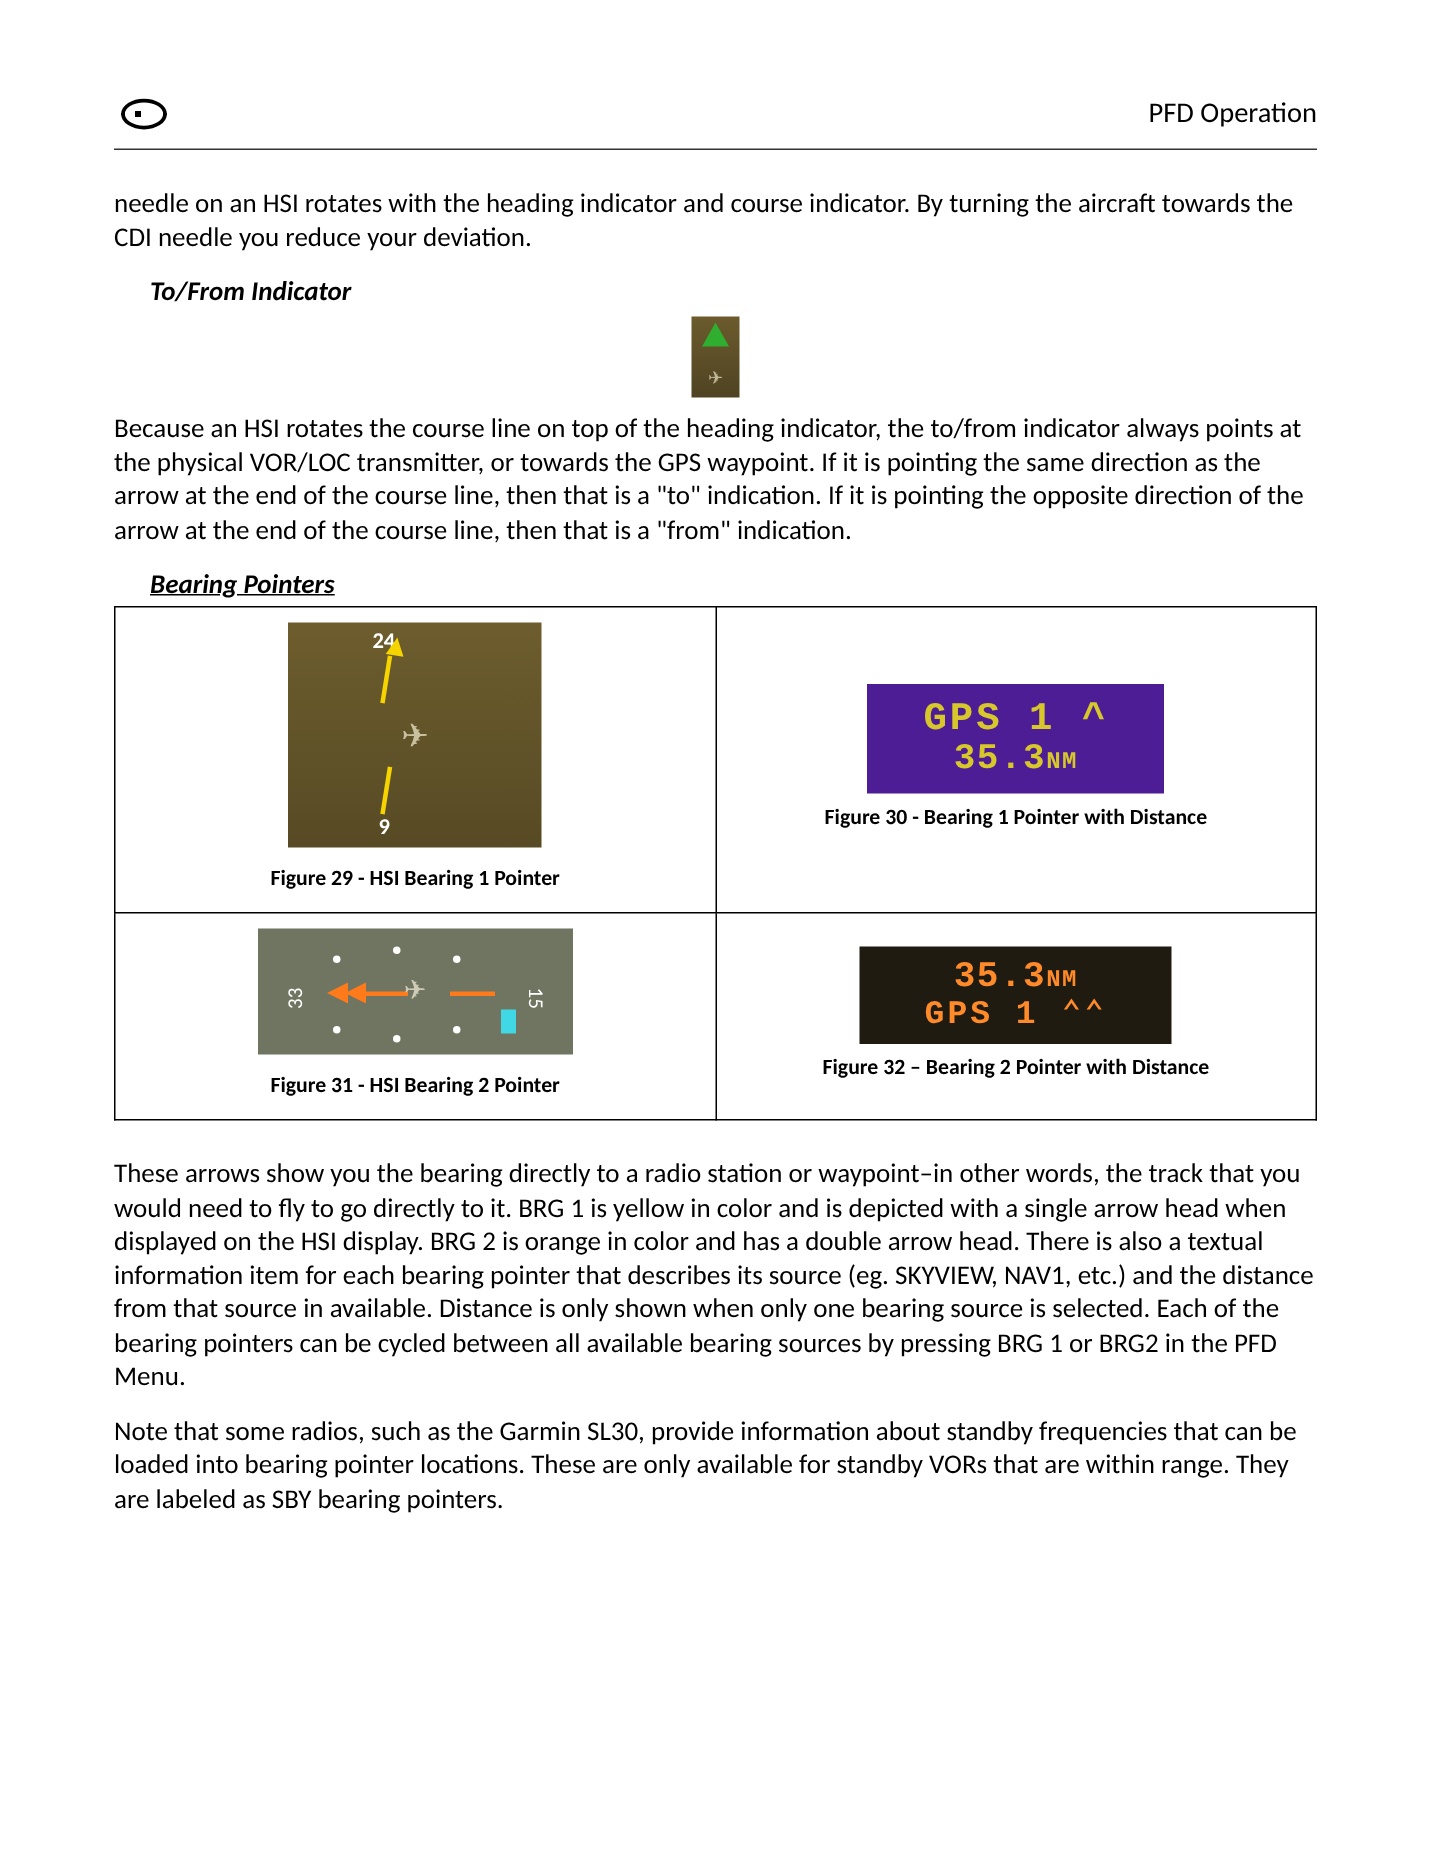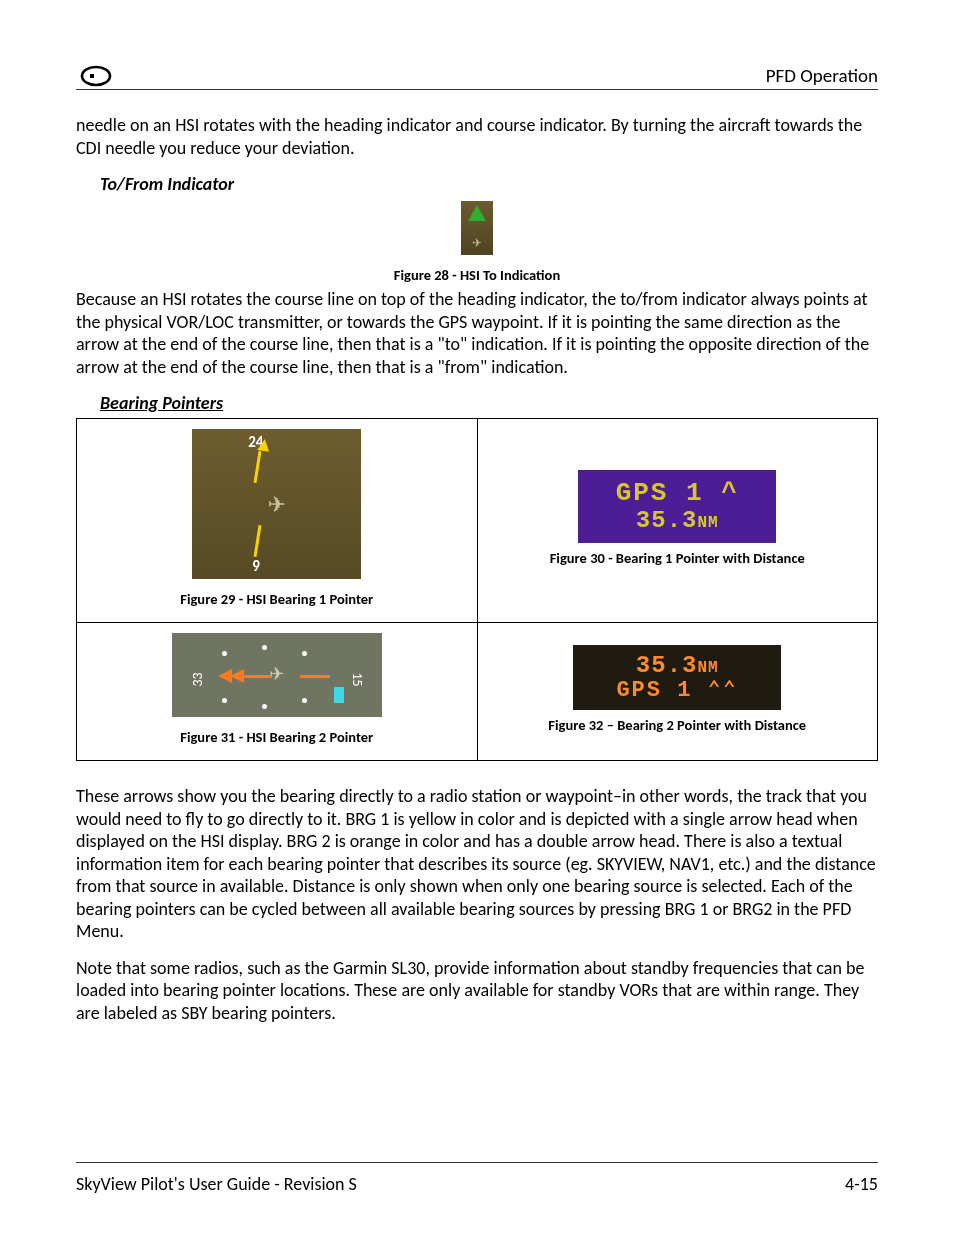--- a/index.html
+++ b/index.html
@@ -16,21 +16,21 @@
     box-sizing: border-box;
     min-height: 1235px;
     display: flex;
     flex-direction: column;
   }
   .header-row {
     display: flex;
     justify-content: space-between;
     align-items: center;
     border-bottom: 1.5px solid #333;
-    padding-bottom: 2px;
+    padding-bottom: 12px;
     margin-bottom: 24px;
   }
   .logo svg { display: block; }
   .header-title { font-size: 19px; }
   .body { flex: 1; }
   .body p { margin: 0 0 14px 0; line-height: 1.25; }
   .section-heading {
     font-weight: bold;
     margin-left: 24px;
     margin-top: 8px;
@@ -208,21 +208,20 @@
   </div>
 
   <div class="body">
 
     <p>needle on an HSI rotates with the heading indicator and course indicator. By turning the aircraft towards the CDI needle you reduce your deviation.</p>
 
     <div class="section-heading">To/From Indicator</div>
 
     <div class="fig28-wrap">
       <span class="fig28-img"><span class="plane">✈</span></span>
-      <span class="caption">Figure 28 - HSI To Indication</span>
     </div>
 
     <p>Because an HSI rotates the course line on top of the heading indicator, the to/from indicator always points at the physical VOR/LOC transmitter, or towards the GPS waypoint. If it is pointing the same direction as the arrow at the end of the course line, then that is a "to" indication. If it is pointing the opposite direction of the arrow at the end of the course line, then that is a "from" indication.</p>
 
     <div class="section-heading underline">Bearing Pointers</div>
 
     <table class="bearing">
       <tbody>
           <tr>
         <td>
@@ -271,18 +270,14 @@
         </td>
       </tr>
     </tbody>
       </table>
 
     <p>These arrows show you the bearing directly to a radio station or waypoint–in other words, the track that you would need to fly to go directly to it. BRG 1 is yellow in color and is depicted with a single arrow head when displayed on the HSI display. BRG 2 is orange in color and has a double arrow head. There is also a textual information item for each bearing pointer that describes its source (eg. SKYVIEW, NAV1, etc.) and the distance from that source in available. Distance is only shown when only one bearing source is selected. Each of the bearing pointers can be cycled between all available bearing sources by pressing BRG 1 or BRG2 in the PFD Menu.</p>
     <p>Note that some radios, such as the Garmin SL30, provide information about standby frequencies that can be loaded into bearing pointer locations. These are only available for standby VORs that are within range. They are labeled as SBY bearing pointers.</p>
 
   </div>
 
-  <div class="footer-row">
-    <span>SkyView Pilot's User Guide - Revision S</span>
-    <span>4-15</span>
-  </div>
 
 </div>
 
 </body></html>

